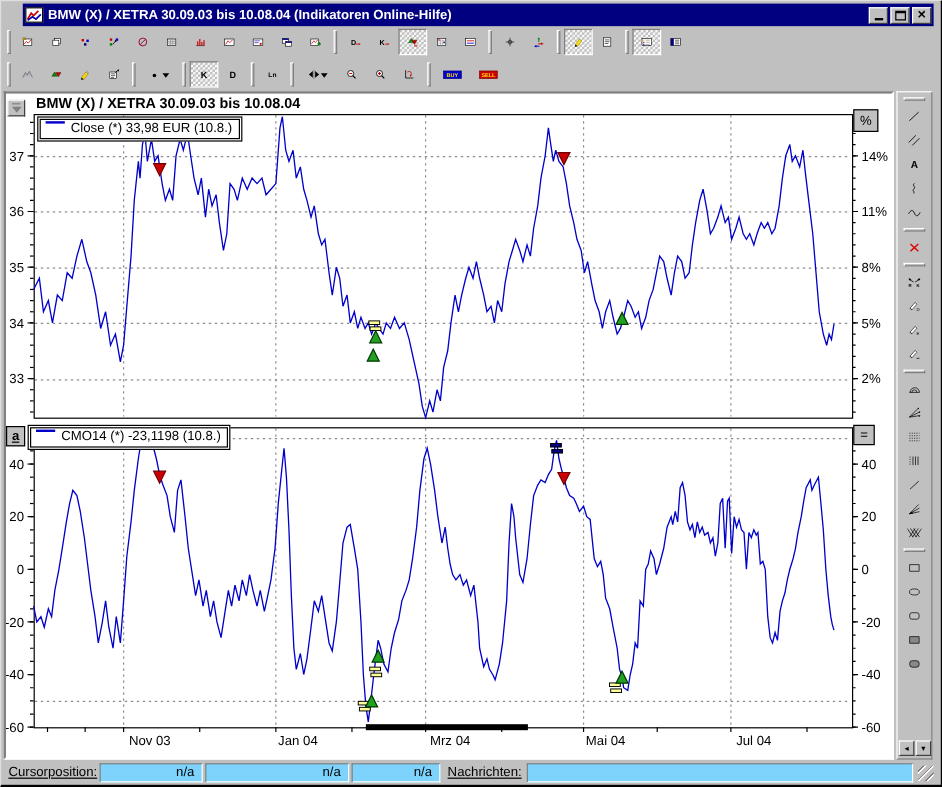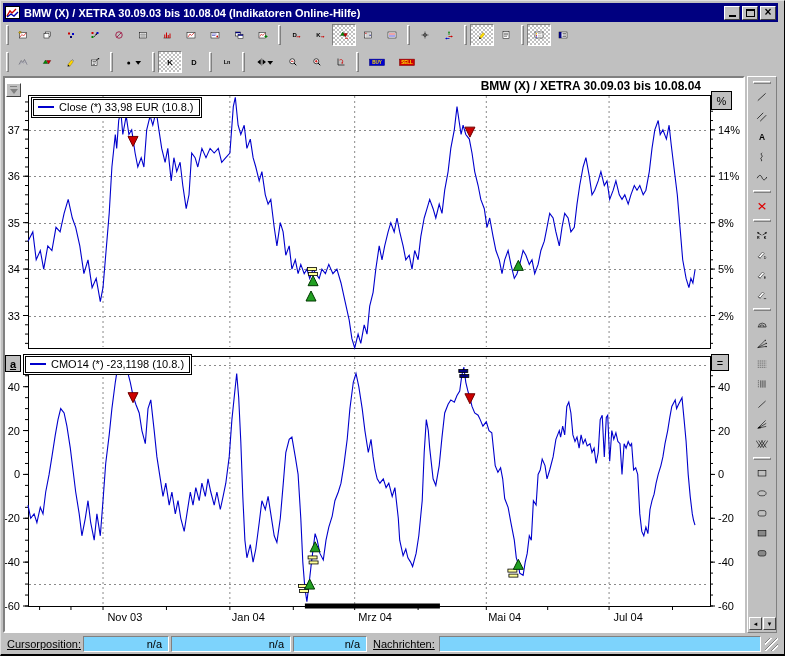--- a/index.html
+++ b/index.html
@@ -6,21 +6,21 @@
   *{box-sizing:border-box;}
   #win{
     width:785px;height:656px;position:relative;background:#c0c0c0;
     border-top:1px solid #dfdfdf;border-left:1px solid #dfdfdf;
     border-right:1px solid #000;border-bottom:2px solid #000;
     padding:2px 6px 2px 2px;
     font-family:"Liberation Sans",sans-serif;font-size:11px;color:#000;
     overflow:hidden;
   }
   
-  .titlebar{height:19px;background:#000080;display:flex;align-items:center;padding:0 2px;}
+  .titlebar{height:19px;background:#000080;display:flex;align-items:center;padding:0 2px;margin-left:16px;}
   .titlebar .ticon{width:15px;height:13px;background:#fff;border:1px solid #000;margin-right:4px;flex:0 0 auto;position:relative;}
   .titlebar .title{color:#fff;font-weight:bold;font-size:11px;white-space:nowrap;overflow:hidden;flex:1;}
   .winbtn{width:16px;height:14px;background:#c0c0c0;border:1px solid;border-color:#fff #404040 #404040 #fff;
     margin-left:2px;display:flex;align-items:center;justify-content:center;font-size:10px;font-weight:bold;line-height:1;padding:0;}
   .min-glyph{display:block;width:7px;height:6px;border-bottom:2px solid #000;margin-top:2px;}
   .max-glyph{display:block;width:9px;height:8px;border:1px solid #000;border-top:2px solid #000;}
   .close-glyph{font-size:12px;font-weight:bold;margin-top:-2px;}
   
   .toolbar{display:flex;align-items:center;padding:1px 0;background:#c0c0c0;}
   .toolbar.r1{height:26px;}
@@ -34,27 +34,27 @@
     border-color:#808080 #fff #fff #808080;
     background-image:linear-gradient(45deg,#fff 25%,transparent 25%,transparent 75%,#fff 75%),
                      linear-gradient(45deg,#fff 25%,#c0c0c0 25%,#c0c0c0 75%,#fff 75%);
     background-size:4px 4px;background-position:0 0,2px 2px;}
   .tbtn svg{display:block;}
   
   .mainrow{display:flex;height:557px;}
   .chartclient{width:742px;height:557px;background:#fff;border:2px solid;border-color:#808080 #fff #fff #808080;position:relative;}
   .chartclient .inner{position:absolute;left:0;top:0;right:0;bottom:0;}
   #chart-svg{position:absolute;left:0;top:0;}
-  .charttitle{position:absolute;left:14px;top:1px;width:682px;text-align:right;font-weight:bold;font-size:12px;}
+  .charttitle{position:absolute;left:25px;top:1px;width:682px;text-align:left;font-weight:bold;font-size:12px;}
   .collapsebtn{position:absolute;left:1px;top:5px;width:15px;height:14px;background:#c0c0c0;border:1px solid;border-color:#fff #404040 #404040 #fff;
     display:flex;align-items:center;justify-content:center;padding:0;}
   .collapsebtn .tri{width:0;height:0;border-left:4px solid transparent;border-right:4px solid transparent;border-top:5px solid #808080;margin-top:2px;}
   .collapsebtn .bar{position:absolute;top:2px;left:3px;right:3px;height:1px;background:#808080;}
   .legendbox{position:absolute;background:#fff;border:1px solid #000;padding:1px;}
-  .legendbox .in{border:1px solid #000;padding:1px 5px 2px 4px;display:flex;align-items:center;white-space:nowrap;font-size:11px;}
+  .legendbox .in{border:1px solid #000;padding:1px 5px 2px 4px;display:flex;align-items:flex-start;white-space:nowrap;font-size:11px;}
   .legendbox .sample{display:inline-block;width:16px;height:0;border-top:2px solid #0000cc;margin-right:5px;}
   .axisbtn{position:absolute;background:#c0c0c0;border:1px solid #000;font-size:11px;display:flex;align-items:center;justify-content:center;padding:0;font-family:"Liberation Sans",sans-serif;}
   
   .sidebar{width:30px;margin-left:2px;height:557px;background:#c0c0c0;border:1px solid;border-color:#fff #808080 #808080 #fff;
     display:flex;flex-direction:column;align-items:center;padding-top:1px;position:relative;}
   .sbtn{width:26px;height:20px;display:flex;align-items:center;justify-content:center;background:transparent;border:1px solid transparent;}
   .grip-h{width:18px;height:3px;border:1px solid;border-color:#fff #808080 #808080 #fff;margin:3px 0;}
   .sb-bottom{position:absolute;bottom:2px;left:1px;display:flex;}
   .minibtn{width:13px;height:13px;background:#c0c0c0;border:1px solid;border-color:#fff #404040 #404040 #fff;font-size:7px;
     display:flex;align-items:center;justify-content:center;padding:0;margin-right:1px;}

